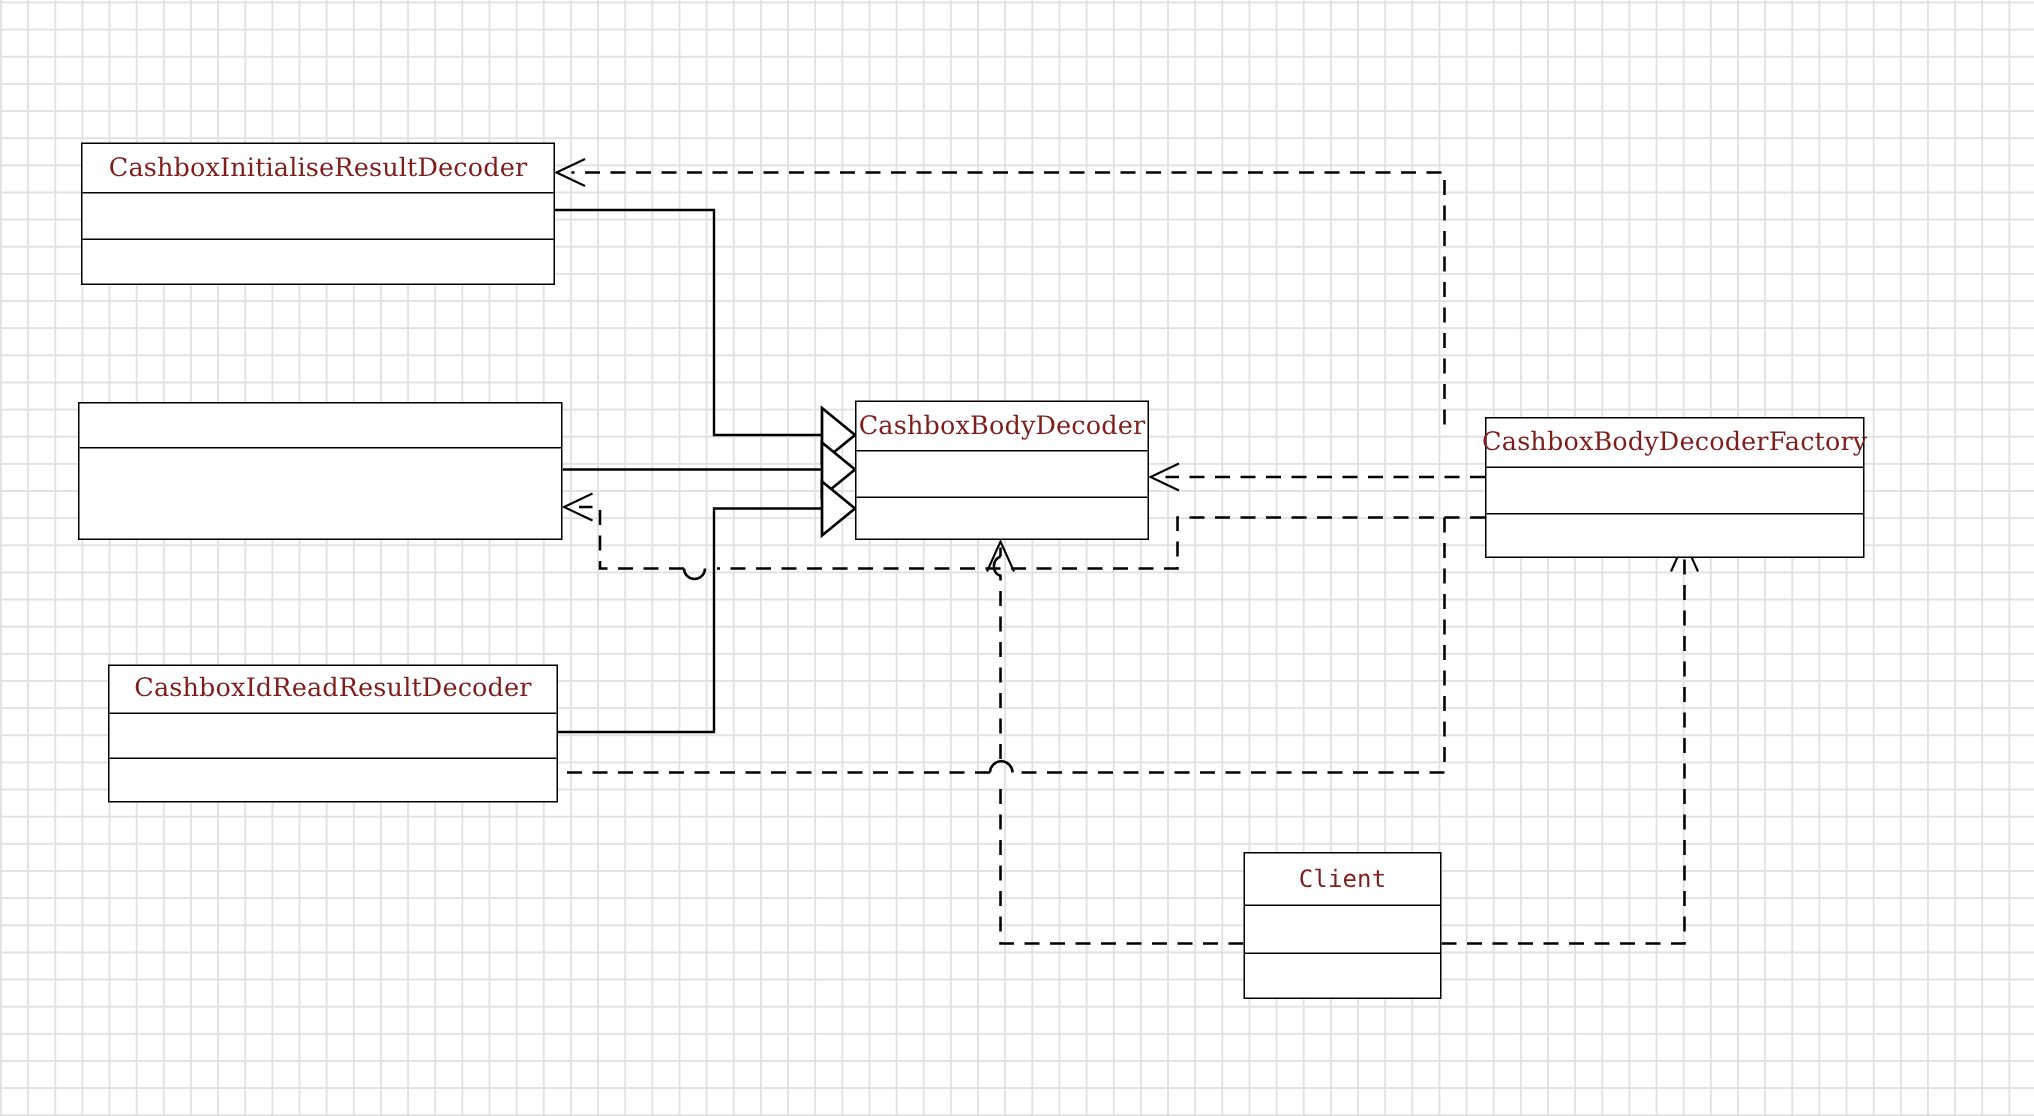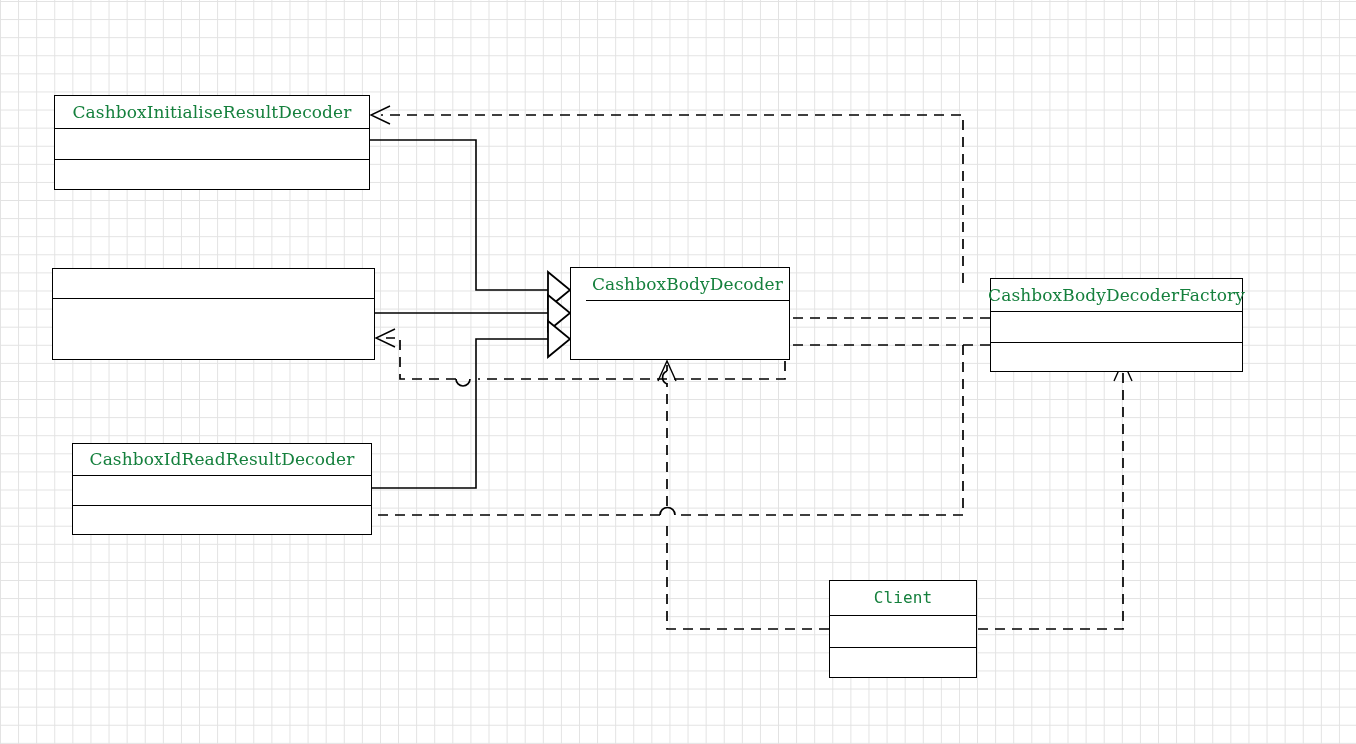--- a/index.html
+++ b/index.html
@@ -38,21 +38,21 @@
     z-index: 5;
   }
   .uml-name {
     box-sizing: border-box;
     border-bottom: 1.6px solid #000000;
     display: flex;
     align-items: center;
     justify-content: center;
     font-size: 17px;
     line-height: 1;
-    color: #15803d;
+    color: #7f1d1d;
     letter-spacing: 0.1px;
     white-space: nowrap;
     padding: 0 6px;
   }
   .uml-attrs {
     box-sizing: border-box;
     border-bottom: 1.6px solid #000000;
   }
   .uml-ops {
     box-sizing: border-box;
@@ -136,31 +136,31 @@
     <div class="uml-attrs" style="height:30px;"></div>
     <div class="uml-ops" style="flex:1;"></div>
   </div>
 
   <div class="uml-class" style="left:72px; top:443px; width:300px; height:92px;">
     <div class="uml-name" style="height:32px;">CashboxIdReadResultDecoder</div>
     <div class="uml-attrs" style="height:30px;"></div>
     <div class="uml-ops" style="flex:1;"></div>
   </div>
 
-  <div class="uml-class" style="left:570px; top:267px; width:220px; height:93px;align-items:flex-end;">
+  <div class="uml-class" style="left:570px; top:267px; width:196px; height:93px;">
     <div class="uml-name" style="height:33px;">CashboxBodyDecoder</div>
     <div class="uml-attrs" style="height:31px;"></div>
     <div class="uml-ops" style="flex:1;"></div>
   </div>
 
   <div class="uml-class" style="left:990px; top:266px; width:253px; height:94px;margin-top:12px;">
     <div class="uml-name" style="height:33px;">CashboxBodyDecoderFactory</div>
     <div class="uml-attrs" style="height:31px;"></div>
     <div class="uml-ops" style="flex:1;"></div>
   </div>
 
-  <div class="uml-class" style="left:829px; top:580px; width:148px; height:98px;">
+  <div class="uml-class" style="left:829px; top:568px; width:132px; height:98px;">
     <div class="uml-name mono-name" style="height:35px;">Client</div>
     <div class="uml-attrs" style="height:32px;"></div>
     <div class="uml-ops" style="flex:1;"></div>
   </div>
 
 </div>
 
 </body></html>

